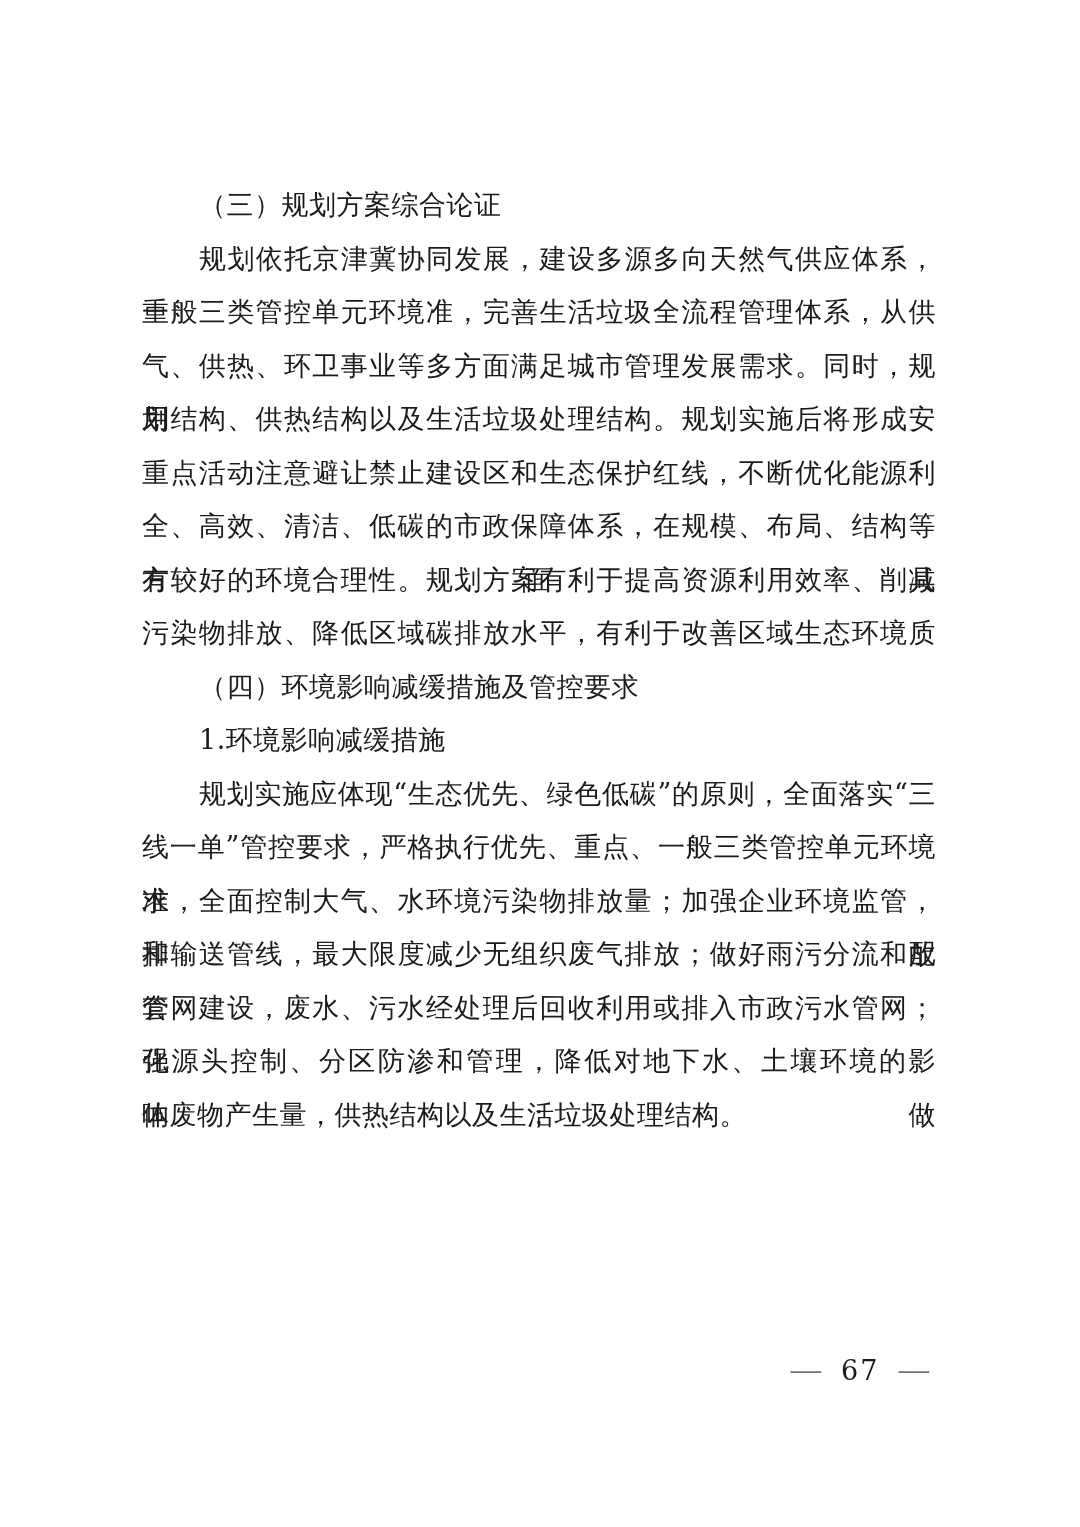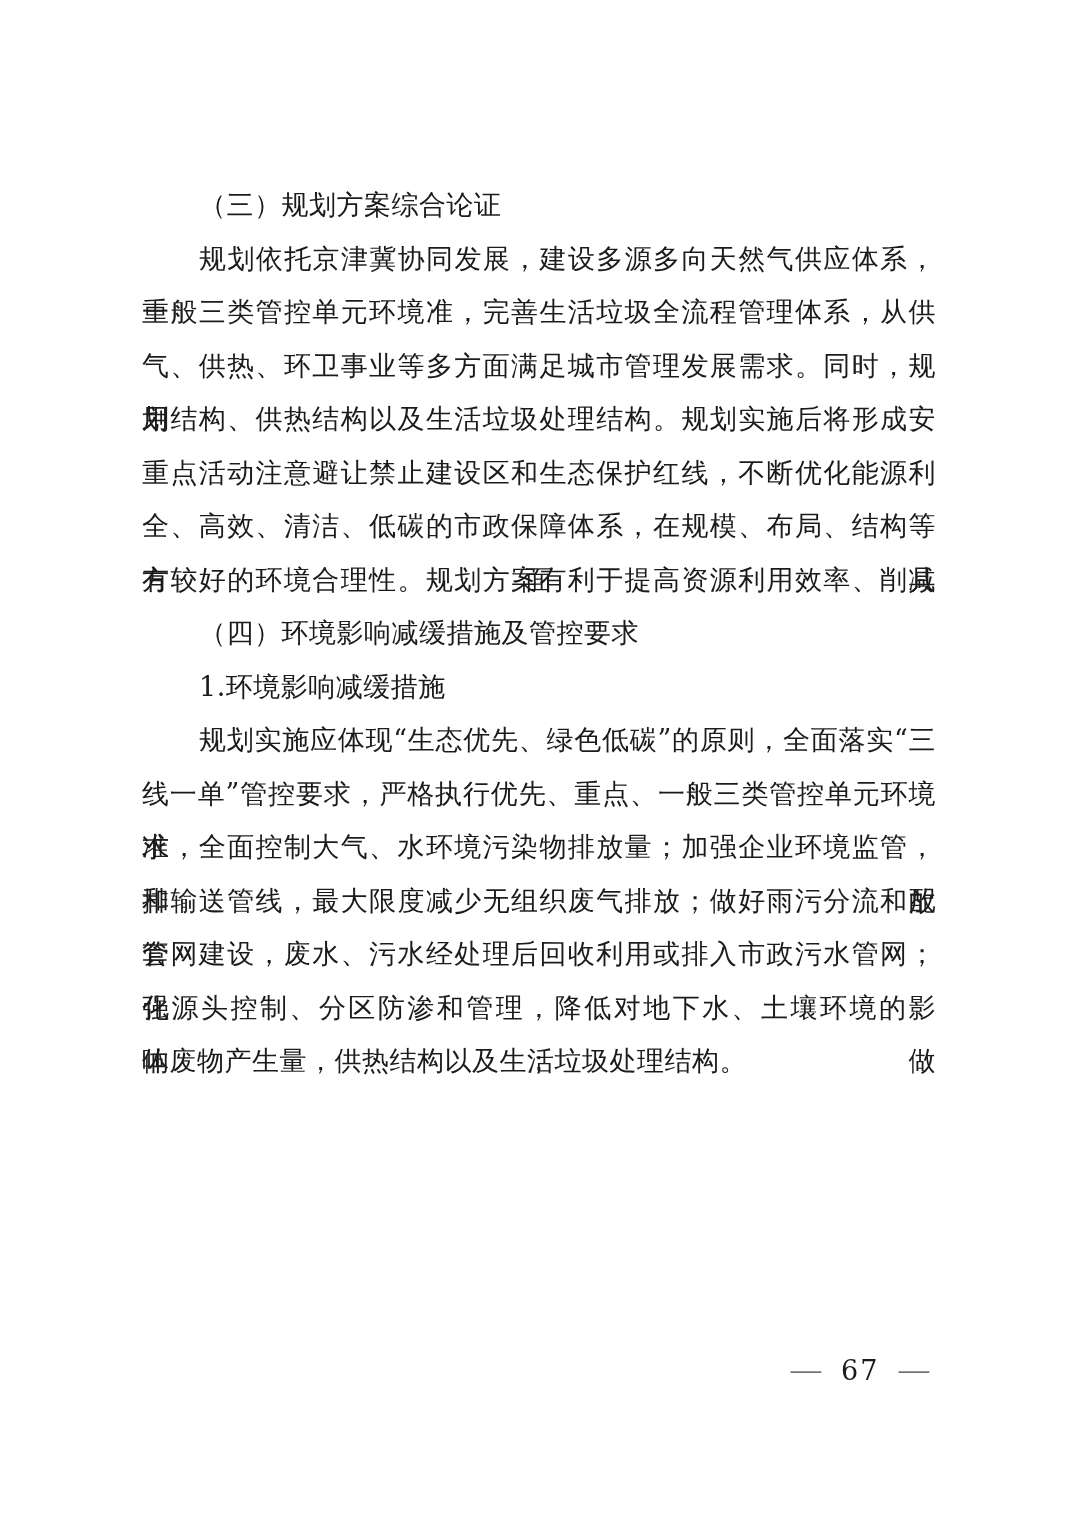--- a/index.html
+++ b/index.html
@@ -66,20 +66,21 @@
 
   <div class="content">
     <div class="line indent">（三）规划方案综合论证</div>
     <div class="line indent just">规划依托京津冀协同发展，建设多源多向天然气供应体系，重</div>
     <div class="line just">一般三类管控单元环境准，完善生活垃圾全流程管理体系，从供</div>
     <div class="line just">气、供热、环卫事业等多方面满足城市管理发展需求。同时，规划</div>
     <div class="line just">用结构、供热结构以及生活垃圾处理结构。规划实施后将形成安</div>
     <div class="line just">重点活动注意避让禁止建设区和生态保护红线，不断优化能源利</div>
     <div class="line just">全、高效、清洁、低碳的市政保障体系，在规模、布局、结构等方面具</div>
     <div class="line just">有较好的环境合理性。规划方案有利于提高资源利用效率、削减</div>
+    <div class="line just">污染物排放、降低区域碳排放水平，有利于改善区域生态环境质</div>
     <div class="line indent">（四）环境影响减缓措施及管控要求</div>
     <div class="line indent">1.环境影响减缓措施</div>
     <div class="line indent just">规划实施应体现“生态优先、绿色低碳”的原则，全面落实“三</div>
     <div class="line just">线一单”管控要求，严格执行优先、重点、一般三类管控单元环境准</div>
     <div class="line just">求，全面控制大气、水环境污染物排放量；加强企业环境监管，排放</div>
     <div class="line just">和输送管线，最大限度减少无组织废气排放；做好雨污分流和配套</div>
     <div class="line just">管网建设，废水、污水经处理后回收利用或排入市政污水管网；强</div>
     <div class="line just">化源头控制、分区防渗和管理，降低对地下水、土壤环境的影响；做</div>
     <div class="line">体废物产生量，供热结构以及生活垃圾处理结构。</div>
   </div>

